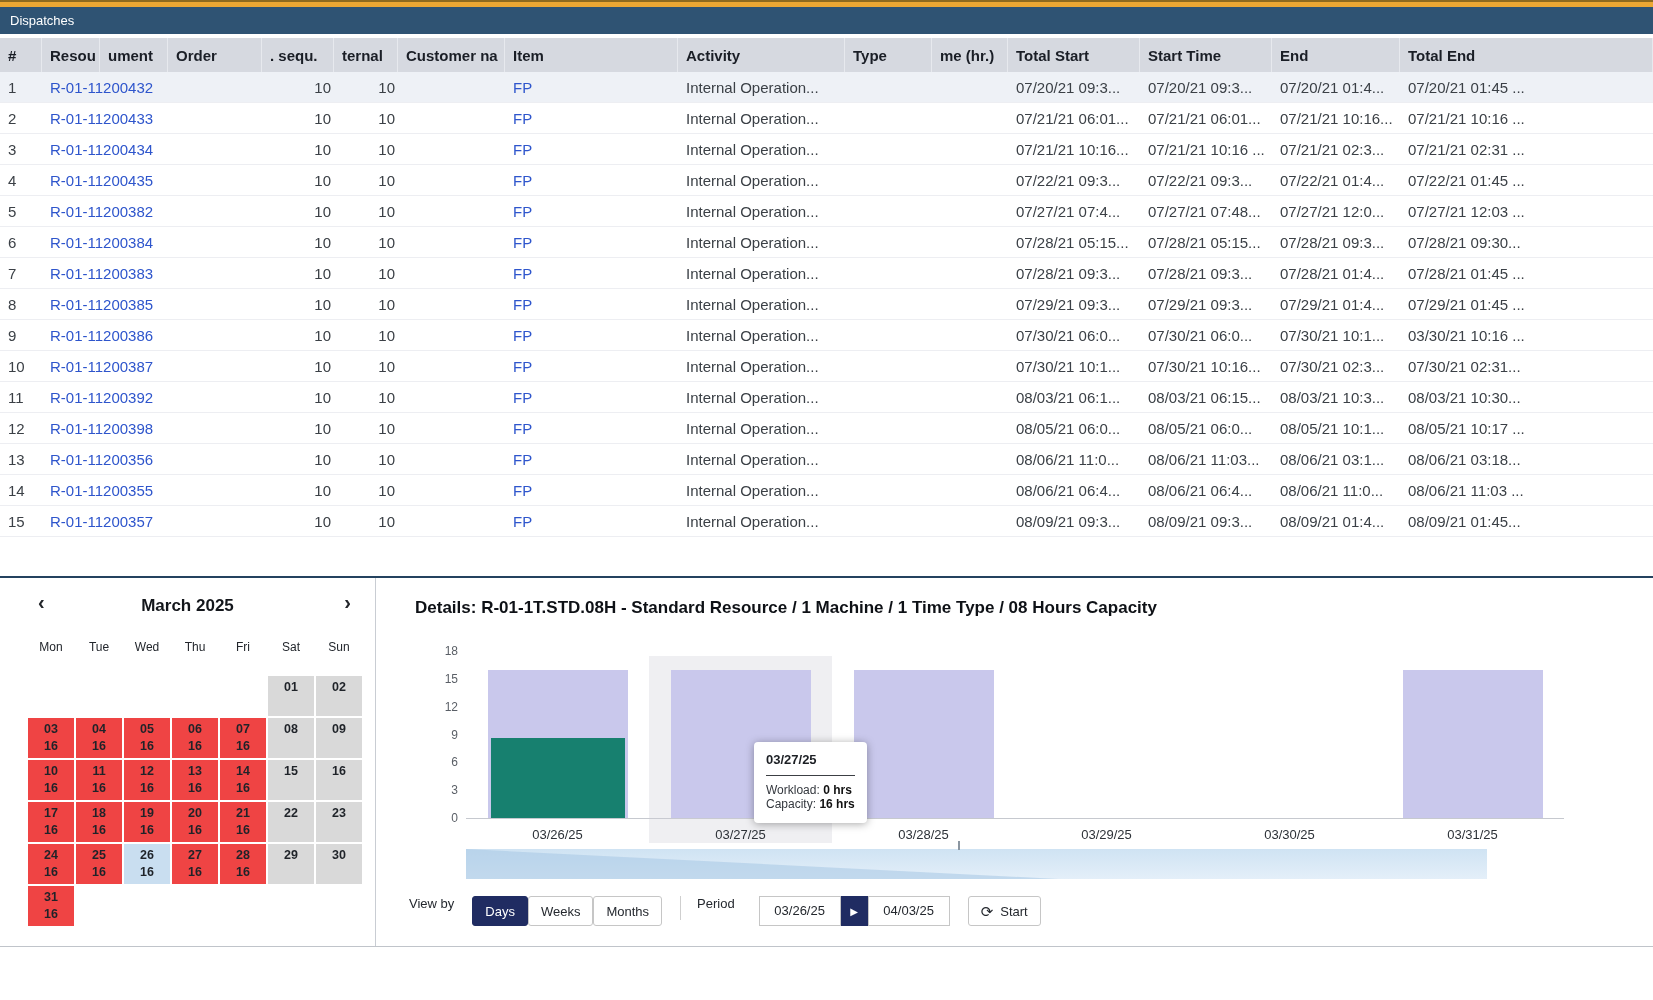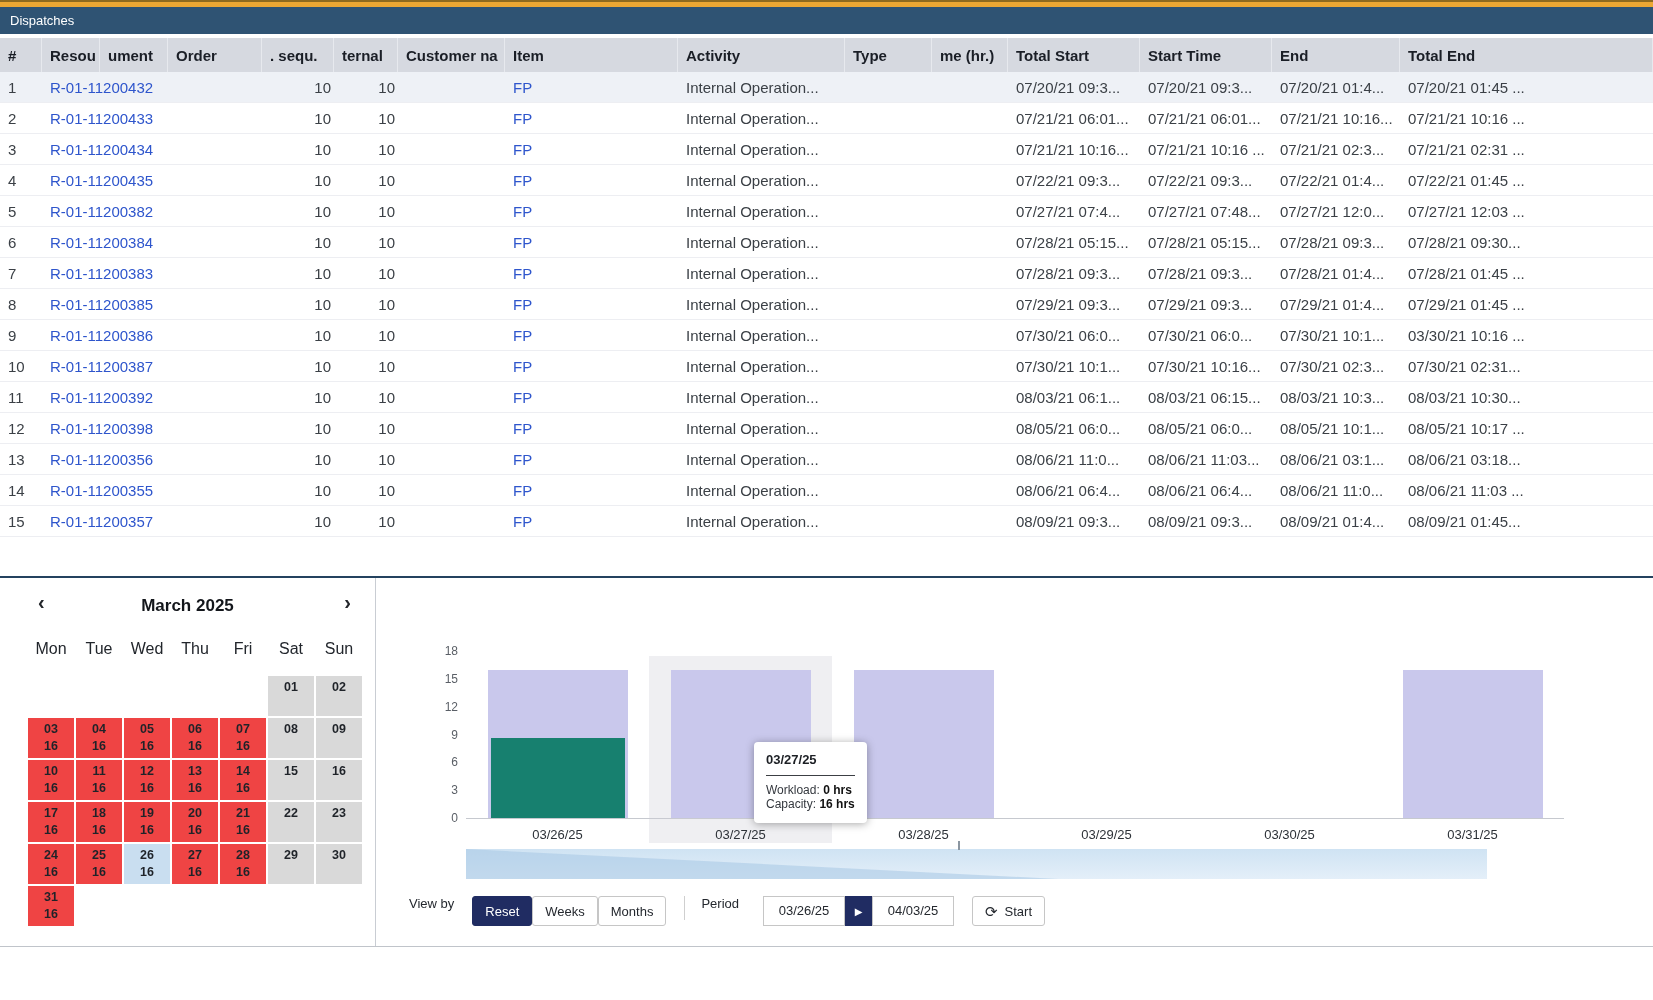--- a/index.html
+++ b/index.html
@@ -28,21 +28,21 @@
   
   .bottom{position:absolute;left:0;top:576px;width:1653px;height:371px;border-top:2px solid #24425f;border-bottom:1px solid #c0c4ca;display:flex;background:#fff}
 
   
   .calendar-panel{flex:0 0 376px;border-right:1px solid #c9cdd3;position:relative}
   .cal-prev{position:absolute;left:38px;top:13px;font-size:20px;font-weight:bold;color:#23262b;cursor:pointer}
   .cal-next{position:absolute;right:24px;top:13px;font-size:20px;font-weight:bold;color:#23262b;cursor:pointer}
   .cal-title{position:absolute;left:0;top:18px;width:100%;text-align:center;font-size:17px;font-weight:bold;color:#13161b}
   .cal-dow,.cal-days{position:absolute;left:28px;display:grid;grid-template-columns:repeat(7,46px);column-gap:2px}
   .cal-dow{top:62px}
-  .dowcell{font-size:16px;text-align:center;color:#22262c;height:18px}
+  .dowcell{font-size:12px;text-align:center;color:#22262c;height:18px}
   .cal-days{top:98px;row-gap:2px}
   .day{width:46px;height:40px;background:#ef4444;text-align:center}
   .day.weekend{background:var(--weekend,#d9d9d9)}
   .day.sel{background:var(--selday,#c9def0)}
   .day.empty{background:transparent}
   .dnum{font-size:12.5px;font-weight:600;padding-top:4px;color:#1f2329}
   .dcap{font-size:12.5px;font-weight:bold;margin-top:3px;color:#1f2329}
 
   
   .details-panel{flex:1 1 auto;position:relative}
@@ -497,20 +497,21 @@
         <div class="day empty"></div>
         <div class="day empty"></div>
         <div class="day empty"></div>
         <div class="day empty"></div>
         <div class="day empty"></div>
         <div class="day empty"></div>
       </div>
   </div>
 
   <div class="details-panel">
+    <div class="details-title">Details: R-01-1T.STD.08H - Standard Resource / 1 Machine / 1 Time Type / 08 Hours Capacity</div>
 
     <div class="plot" id="plot">
         <div class="ytick" style="bottom: -8px;">0</div>
         <div class="ytick" style="bottom: 19.8333px;">3</div>
         <div class="ytick" style="bottom: 47.6667px;">6</div>
         <div class="ytick" style="bottom: 75.5px;">9</div>
         <div class="ytick" style="bottom: 103.333px;">12</div>
         <div class="ytick" style="bottom: 131.167px;">15</div>
         <div class="ytick" style="bottom: 159px;">18</div>
         <div class="hoverband" style="left: 183px; width: 183px;"></div>
@@ -533,21 +534,21 @@
       <div class="trow"><span>Capacity:</span> <b>16 hrs</b></div>
     </div>
 
     <div class="navigator">
       <div class="nav-wedge"></div>
     </div>
     <div class="nav-handle"></div>
 
     <div class="controls">
       <span class="vb-label">View by</span>
-      <button class="btn active">Reset</button>
+      <button class="btn active">Days</button>
       <button class="btn">Weeks</button>
       <button class="btn">Months</button>
       <div class="vdiv"></div>
       <span class="period-label">Period</span>
       <div class="pbox">03/26/25</div>
       <div class="parrow">
           <span>▶</span>
         </div>
       <div class="pbox">04/03/25</div>
       <button class="btn reset">

